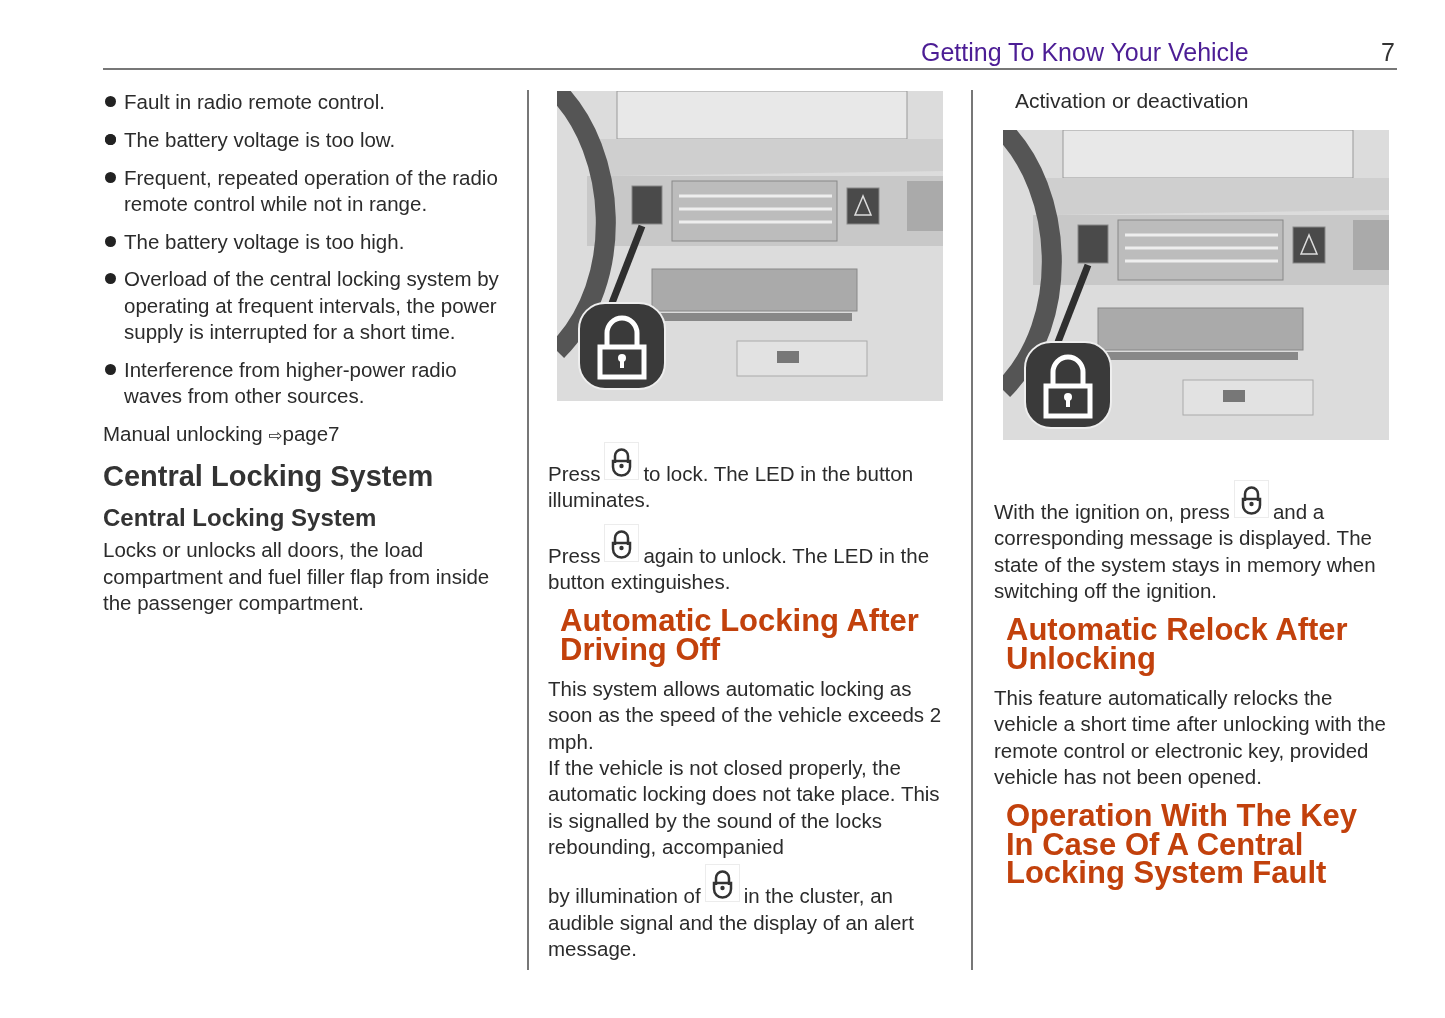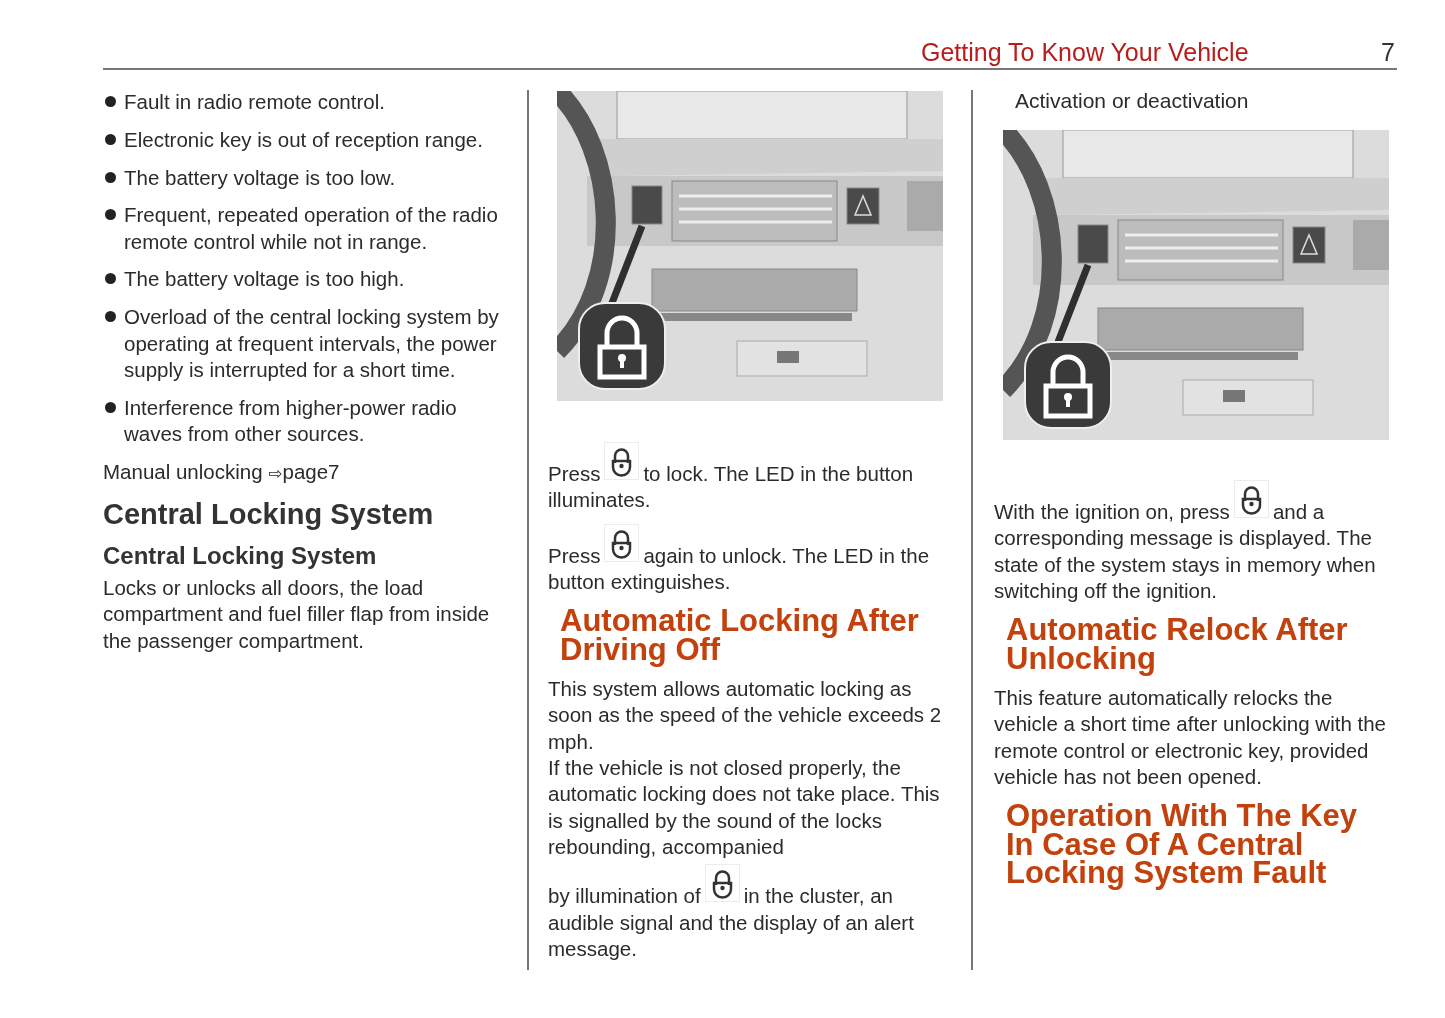--- a/index.html
+++ b/index.html
@@ -1,21 +1,21 @@
 <!DOCTYPE html>
 <html><head>
 <meta charset="utf-8">
 <style>
   html, body { margin:0; padding:0; background:#ffffff; }
   body {
     width:1445px; height:1018px; position:relative; overflow:hidden;
     font-family:"Liberation Sans", sans-serif; color:#2b2b2b;
   }
   .header-title {
-    position:absolute; left:921px; top:38px; font-size:25px; color:#b91c1c;
+    position:absolute; left:921px; top:38px; font-size:25px; color:#4c1d95;
   }
   .header-page {
     position:absolute; left:1381px; top:38px; font-size:25px; color:#333;
   }
   .header-rule {
     position:absolute; left:103px; top:68px; width:1294px; height:2px; background:#777;
   }
   .col-divider { position:absolute; top:90px; width:2px; height:880px; background:#777; }
   .col { position:absolute; top:88px; }
   .col1 { left:103px; width:410px; }
@@ -48,21 +48,21 @@
 <div class="header-title">Getting To Know Your Vehicle</div>
 <div class="header-page">7</div>
 <div class="header-rule"></div>
 
 <div class="col-divider" style="left:527px;"></div>
 <div class="col-divider" style="left:971px;"></div>
 
 <div class="col col1">
   <ul class="bullets" style="margin-top:1px;">
     <li><span class="dot"></span><span>Fault in radio remote control.</span></li>
-    <li><span class="dot"></span><span>Electronic key is out of reception range.</span></li>
+    <li><span class="dot"></span></li>
     <li><span class="dot"></span><span>The battery voltage is too low.</span></li>
     <li><span class="dot"></span><span>Frequent, repeated operation of the radio remote control while not in range.</span></li>
     <li><span class="dot"></span><span>The battery voltage is too high.</span></li>
     <li><span class="dot"></span><span>Overload of the central locking system by operating at frequent intervals, the power supply is interrupted for a short time.</span></li>
     <li><span class="dot"></span><span>Interference from higher-power radio waves from other sources.</span></li>
   </ul>
   <p class="txt" style="margin-top:4px;">
     <span>Manual unlocking</span>
     <span style="font-family:'DejaVu Sans',sans-serif;font-size:17px;">⇨</span><span>page7</span>
   </p>

